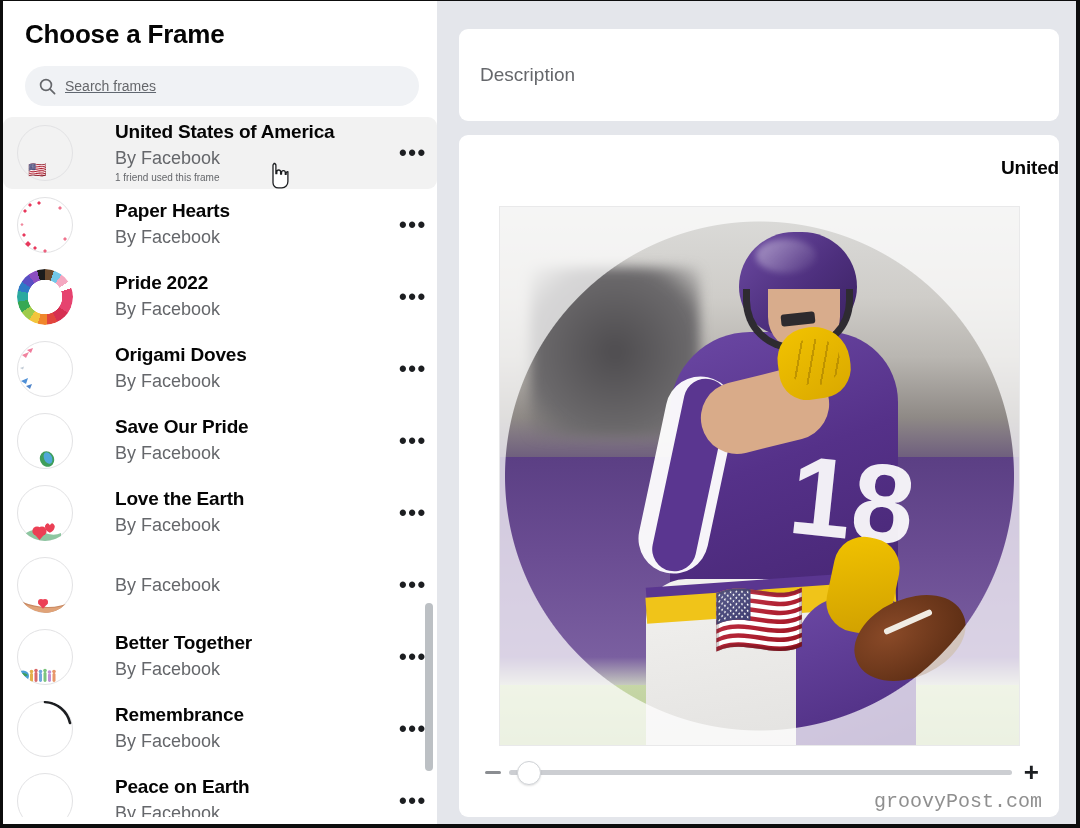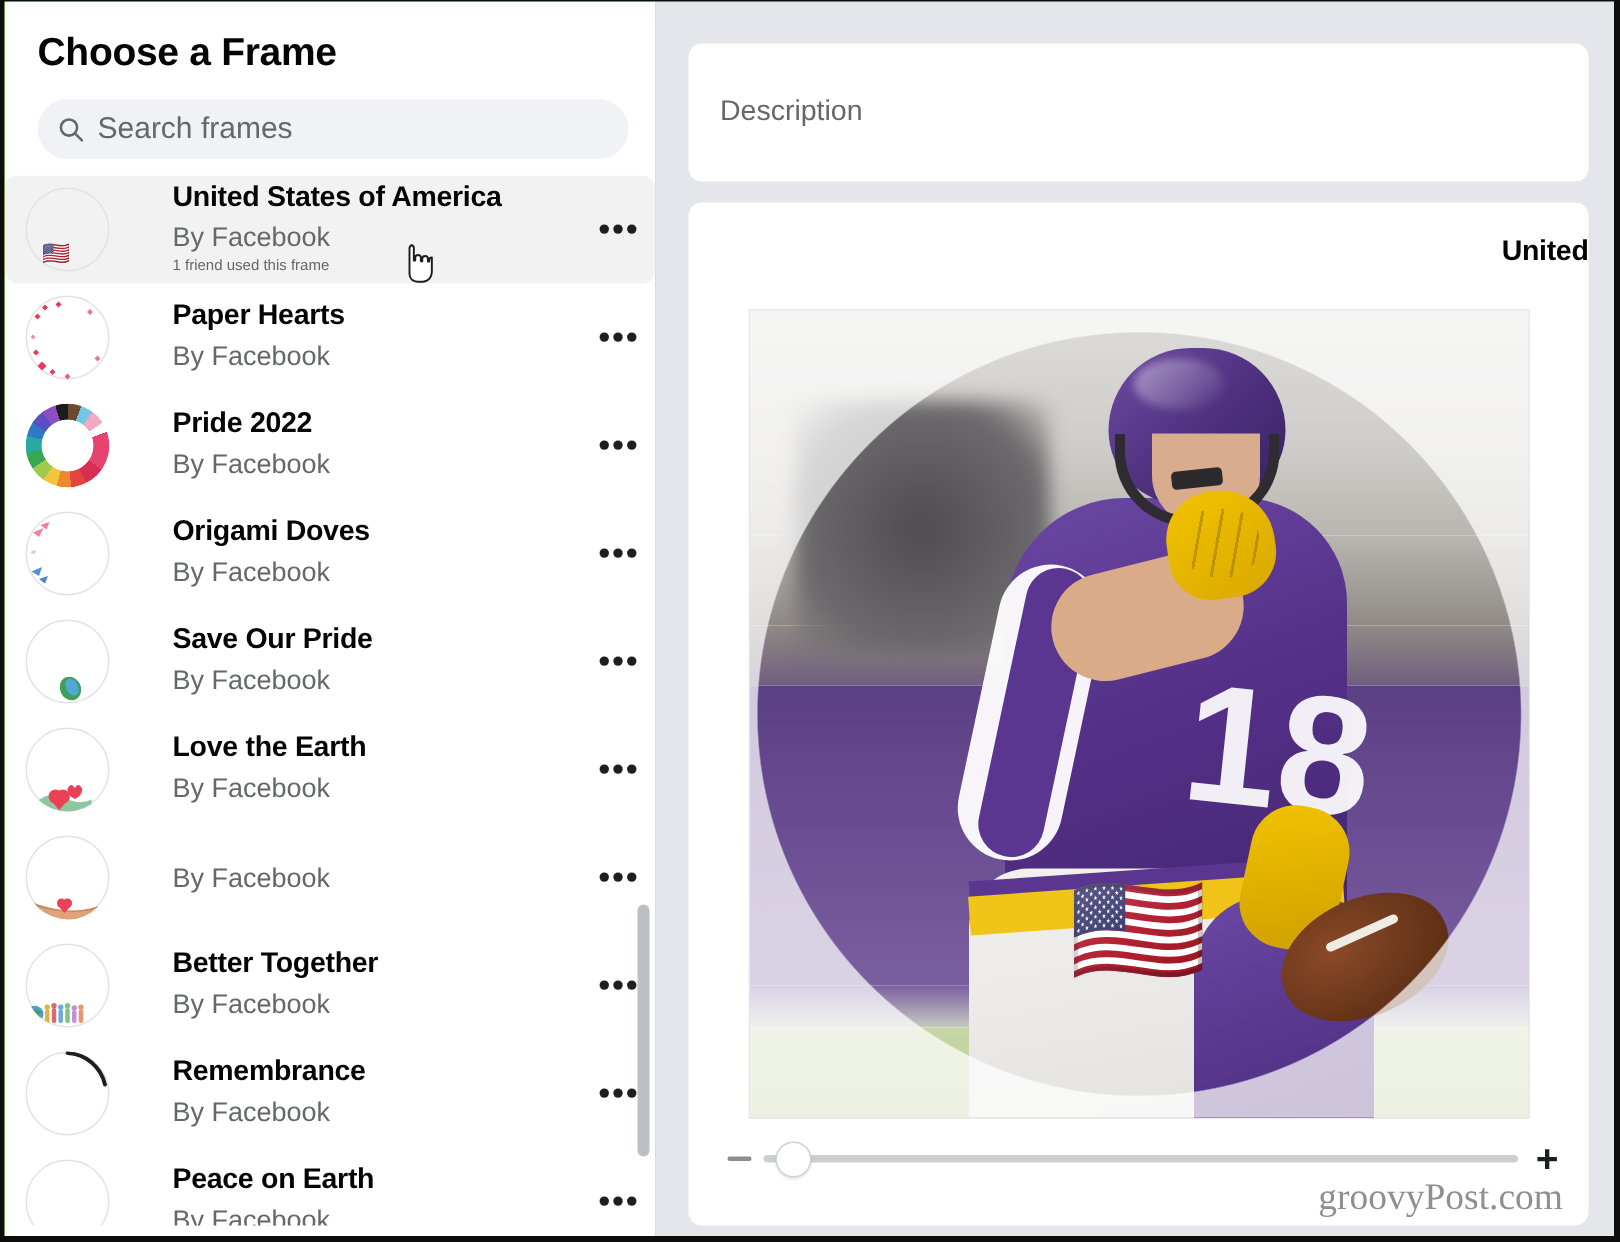--- a/index.html
+++ b/index.html
@@ -10,21 +10,21 @@
     background: #ffffff;
   }
   #app {
     position: relative;
     width: 1080px; height: 828px;
     display: flex;
     border-left: 3px solid #0d0d0d;
     border-right: 4px solid #0d0d0d;
     border-bottom: 4px solid #0d0d0d;
     border-top: 1px solid #0d0d0d;
-    background: #84cc16;
+    background: #be185d;
     overflow: hidden;
   }
 
   
   #left-panel {
     position: relative;
     width: 434px;
     height: 100%;
     background: #ffffff;
     flex: 0 0 434px;
@@ -43,22 +43,23 @@
     align-items: center;
     height: 40px;
     background: #f0f2f5;
     border-radius: 20px;
     padding: 0 14px;
   }
   #search-icon { flex: 0 0 auto; margin-right: 9px; display: block; }
   #search-input {
     border: none; outline: none; background: transparent;
     font-family: "Liberation Sans", sans-serif;
-    font-size: 20px; color: #606770; width: 100%;
+    font-size: 14px; color: #606770; width: 100%;
     padding: 0;
+    text-decoration: underline;
   }
   #search-input::placeholder { color: #65676b; opacity: 1; }
 
   #frame-list {
     position: relative;
     margin-top: 11px;
     height: 700px;
     overflow: hidden;
   }
   .frame-row {
@@ -285,22 +286,22 @@
     flex: 0 0 auto;
     margin-left: 12px;
     font-size: 26px;
     font-weight: bold;
     color: #1c1e21;
     line-height: 18px;
   }
   #watermark {
     position: absolute;
     right: 17px; bottom: 4px;
-    font-family: Liberation Serif, serif;
-    font-size: 25px;
+    font-family: Liberation Mono, monospace;
+    font-size: 20px;
     color: #8f8f8f;
   }
 </style>
 </head>
 <body>
 
 <div id="app">
 
   <div id="left-panel">
 

